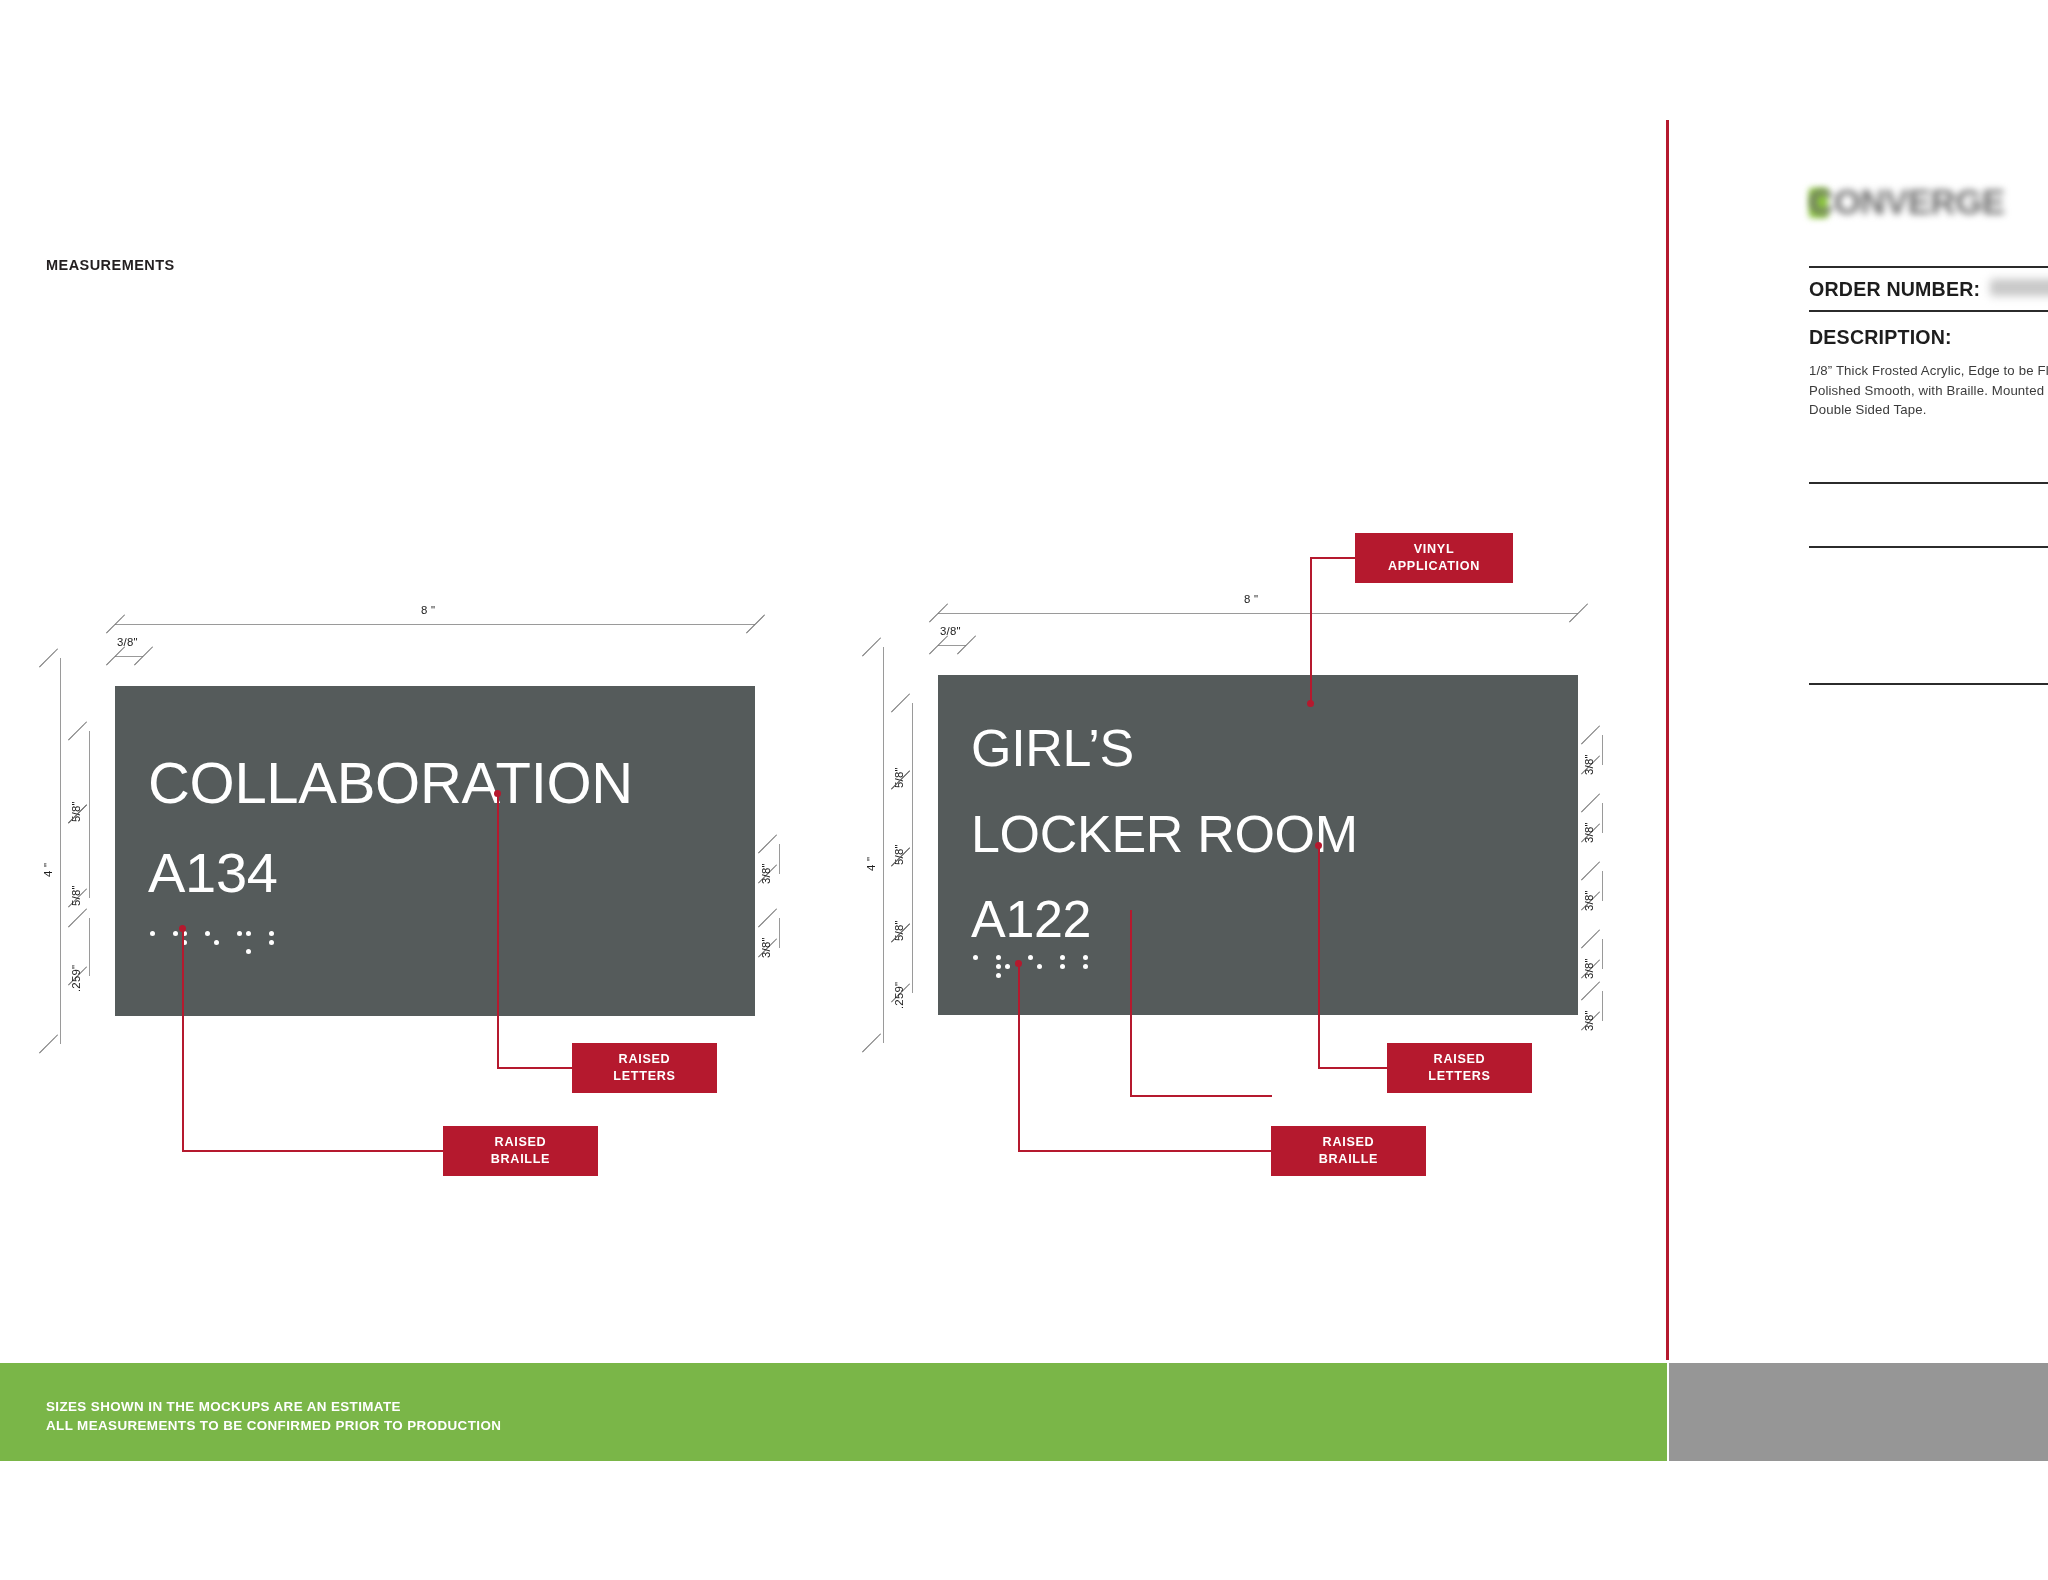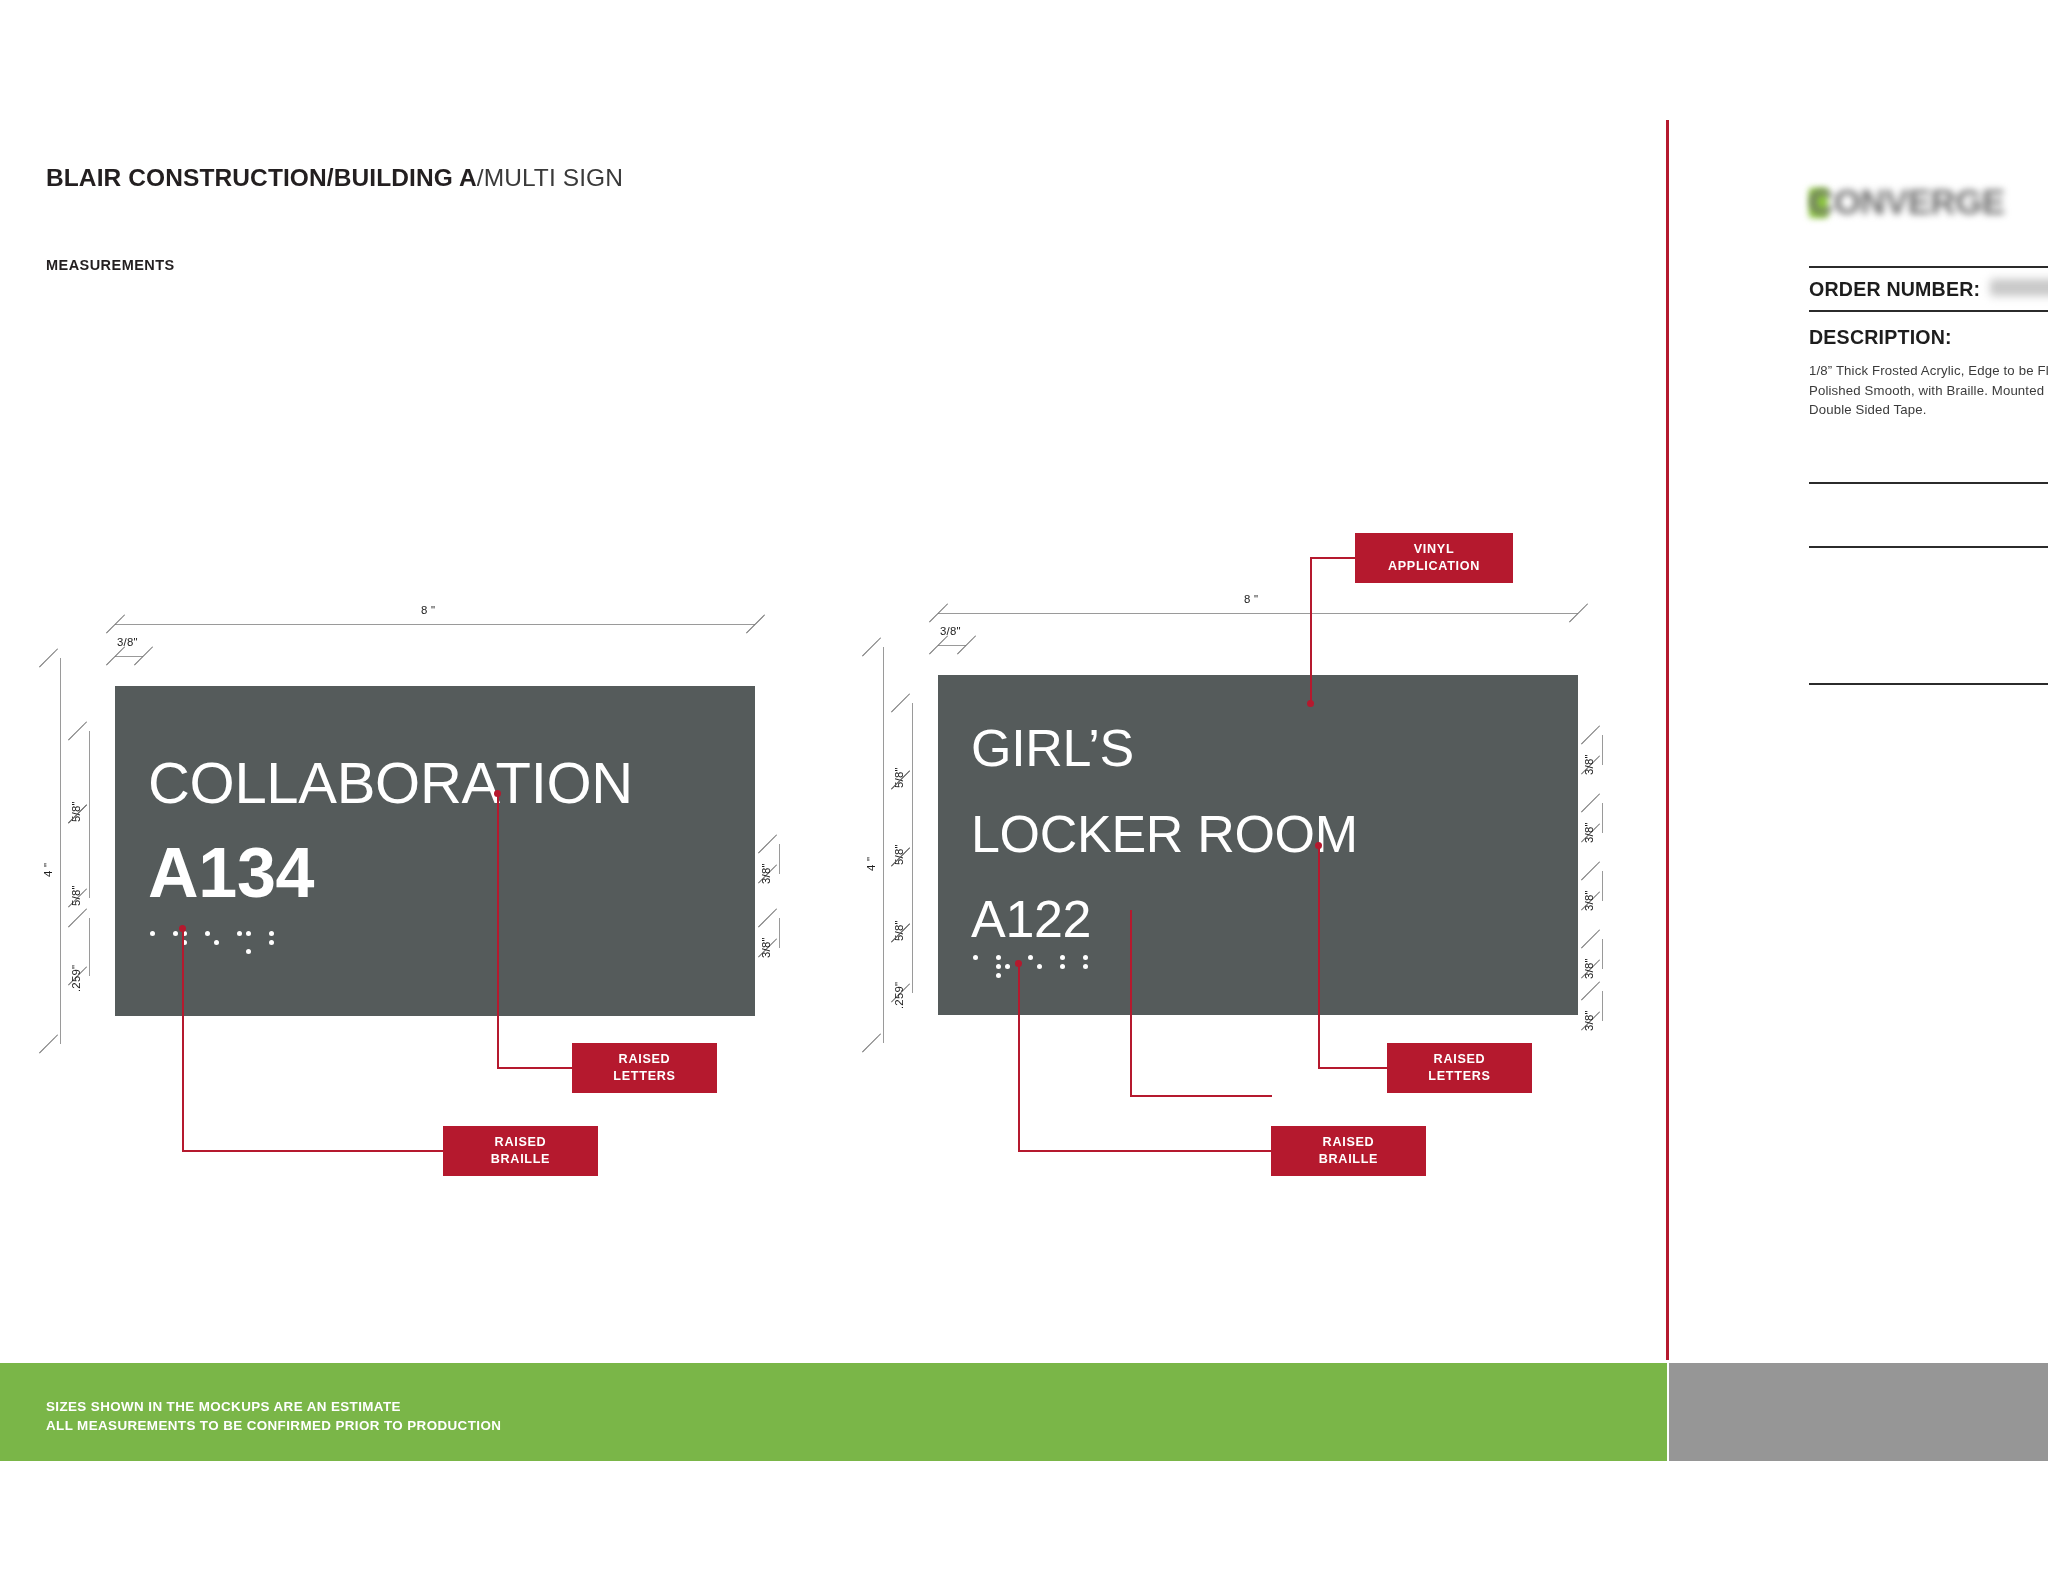--- a/index.html
+++ b/index.html
@@ -64,30 +64,29 @@
   .leader.h { height: 1.6px; }
   .leader.v { width: 1.6px; }
   .leader-dot { position: absolute; width: 7px; height: 7px; border-radius: 50%; background: #b5192e; }
 </style>
 </head>
 <body>
 
 <div id="page">
 
   <div id="doc-header">
-    <div class="title-line1"><span>BLAIR CONSTRUCTION/BUILDING A</span><span class="light">/MULTI SIGN</span></div>
   </div>
   <div id="section-label">MEASUREMENTS</div>
 
   <div id="v-divider"></div>
 
   <div id="mockups">
       <div class="sign-face" style="left: 115px; top: 686px; width: 640px; height: 330px;"></div>
       <div class="sign-text" style="left: 148px; top: 754px; font-size: 58px; line-height: 58.8px;">COLLABORATION</div>
-      <div class="sign-text" style="left: 148px; top: 844px; font-size: 70px; line-height: 58.8px; font-weight: bold;">A134</div>
+      <div class="sign-text" style="left: 148px; top: 844px; font-size: 56px; line-height: 58.8px;">A134</div>
       <div class="braille-dot" style="left: 150px; top: 931px;"></div>
       <div class="braille-dot" style="left: 173px; top: 931px;"></div>
       <div class="braille-dot" style="left: 182px; top: 931px;"></div>
       <div class="braille-dot" style="left: 182px; top: 940px;"></div>
       <div class="braille-dot" style="left: 205px; top: 931px;"></div>
       <div class="braille-dot" style="left: 214px; top: 940px;"></div>
       <div class="braille-dot" style="left: 237px; top: 931px;"></div>
       <div class="braille-dot" style="left: 246px; top: 931px;"></div>
       <div class="braille-dot" style="left: 246px; top: 949px;"></div>
       <div class="braille-dot" style="left: 269px; top: 931px;"></div>

